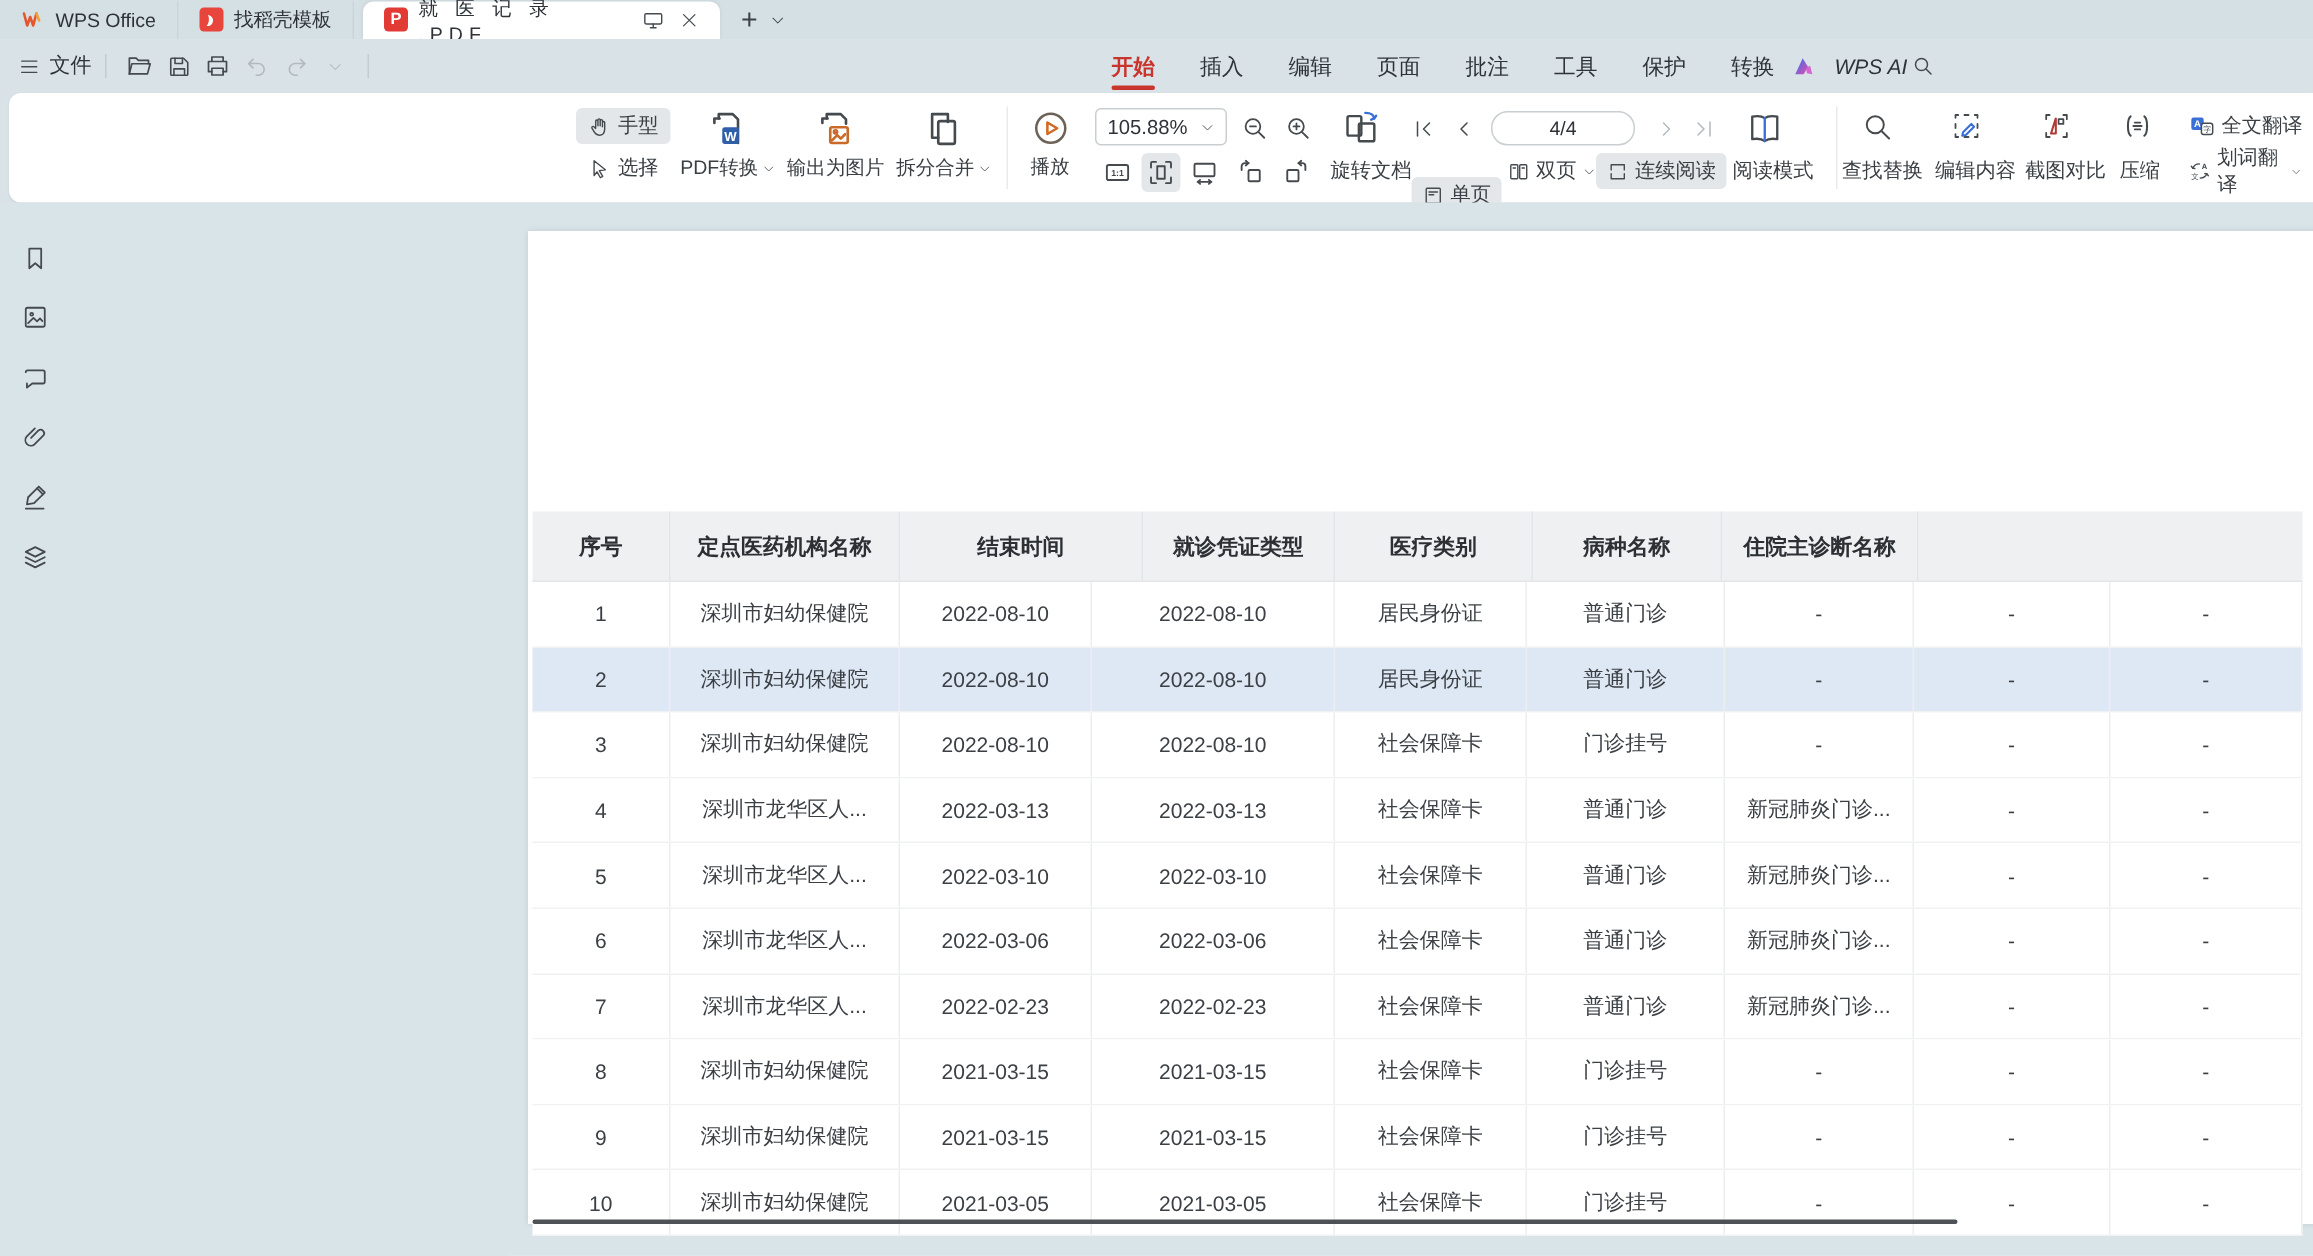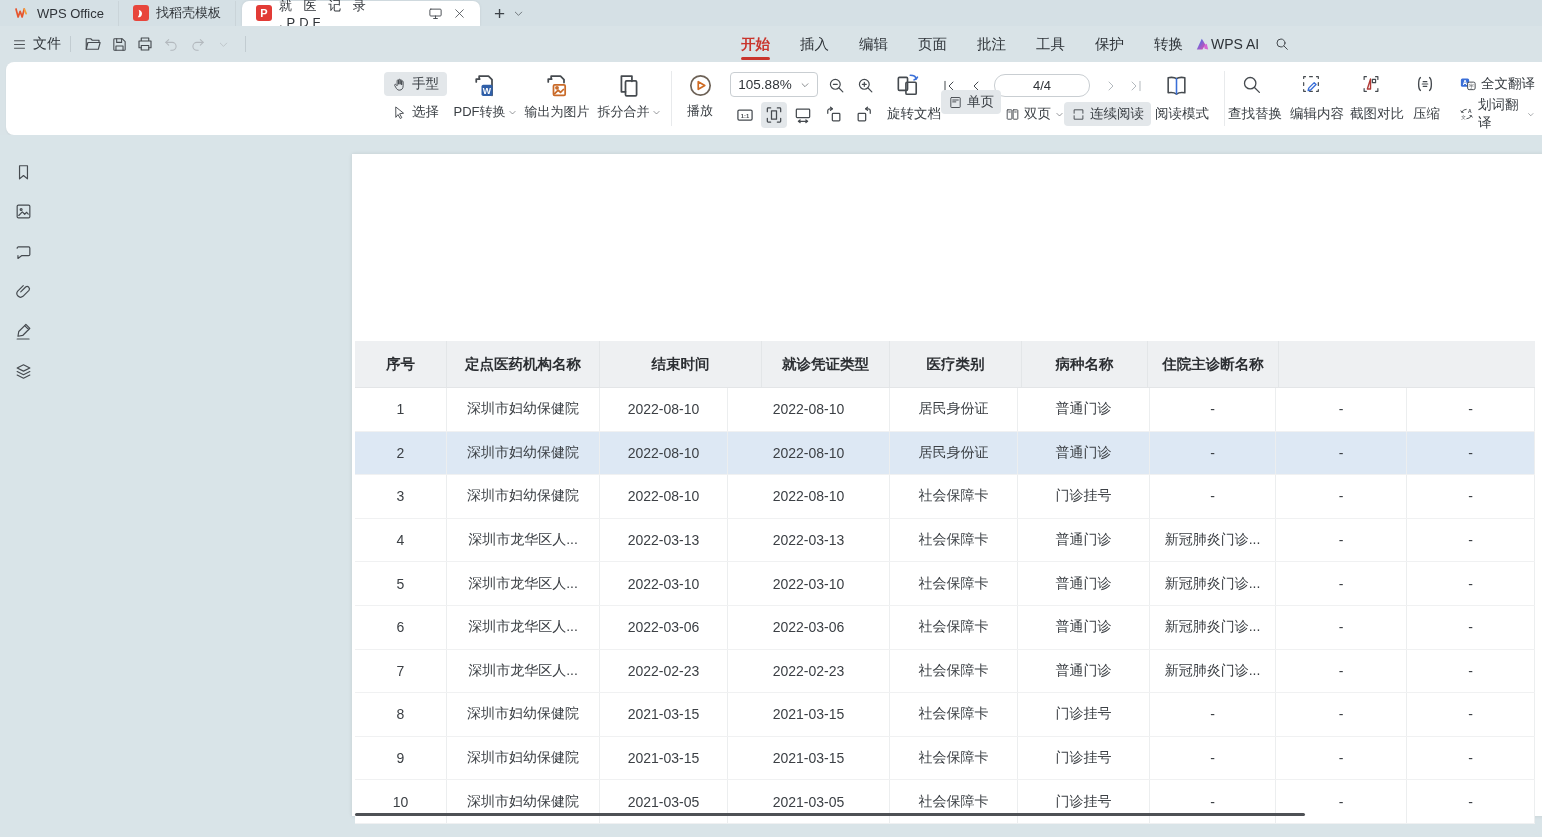--- a/index.html
+++ b/index.html
@@ -21,21 +21,21 @@
 
   
   #menubar { position:absolute; left:0; top:26px; width:1542px; height:36px; background:#d9e3e7; display:flex; align-items:center; }
   .filebtn { display:flex; align-items:center; gap:6px; font-size:14px; color:#2e3338; margin-left:12px; }
   .mb-divider { width:1px; height:16px; background:#c2ccd1; margin:0 9px; }
   .mb-ic { width:26px; height:24px; display:flex; align-items:center; justify-content:center; border-radius:4px; }
   #menu-items { position:absolute; left:726px; top:0; height:36px; display:flex; align-items:center; }
   .mitem { padding:0 15px; font-size:14.5px; color:#2e3338; height:36px; display:flex; align-items:center; position:relative; }
   .mitem.active { color:#c9342c; font-weight:bold; }
   .mitem.active::after { content:""; position:absolute; left:15px; right:15px; bottom:2px; height:3px; background:#c9342c; border-radius:2px; }
-  #wps-ai { position:absolute; left:1194px; top:0; height:36px; display:flex; align-items:center; gap:0; font-size:14px; color:#2e3338; }
+  #wps-ai { position:absolute; left:1194px; top:0; height:36px; display:flex; align-items:center; gap:12px; font-size:14px; color:#2e3338;font-style:italic; }
   #menu-search { position:absolute; left:1270px; top:6px; width:24px; height:24px; display:flex; align-items:center; justify-content:center; }
 
   
   #ribbon { position:absolute; left:6px; top:62px; width:1536px; height:73px; background:#fff; border-radius:8px 0 0 8px; box-shadow:0 1px 2px rgba(0,0,0,.06);padding-left:26px; }
   .vdiv { position:absolute; top:9px; width:1px; height:55px; background:#e8eaec; }
   .pill { background:#e3e7ea; border-radius:4px; }
   .tool2 { position:absolute; display:flex; align-items:center; gap:5px; height:24px; padding:0 8px; font-size:13.5px; color:#3a3f44; }
   .vbtn { position:absolute; display:flex; flex-direction:column; align-items:center; gap:3px; font-size:13px; color:#3a3f44; }
   .vbtn .lbl { display:flex; align-items:center; gap:2px; white-space:nowrap; }
   .zoombox { position:absolute; left:724px; top:10px; width:88px; height:25px; border:1px solid #c9ced2; border-radius:4px; background:#fff; display:flex; align-items:center; justify-content:center; gap:8px; font-size:13.5px; color:#2f3338; }
@@ -328,21 +328,21 @@
     <svg class="ic gray" width="16" height="16" viewBox="0 0 24 24">
         <path d="M9 6l6 6-6 6"></path>
       </svg>
   </div>
   <div class="icbtn" style="left:1117px; top:11px;">
     <svg class="ic gray" width="16" height="16" viewBox="0 0 24 24">
         <path d="M6 6l6 6-6 6M18 5v14"></path>
       </svg>
   </div>
 
-  <div class="rowlbl pill" style="left:935px; top:28px;">
+  <div class="rowlbl pill" style="left:935px; top:56px;">
     <svg class="ic" width="15" height="15" viewBox="0 0 24 24">
         <rect x="4.5" y="4" width="15" height="16" rx="1"></rect>
         <path d="M7.5 8h9M7.5 11h5"></path>
       </svg>
     <span>单页</span>
   </div>
   <div class="rowlbl" style="left:992px; top:40px;">
     <svg class="ic" width="15" height="15" viewBox="0 0 24 24">
         <rect x="3.5" y="4.5" width="7.5" height="15" rx="1"></rect>
         <rect x="13" y="4.5" width="7.5" height="15" rx="1"></rect>

